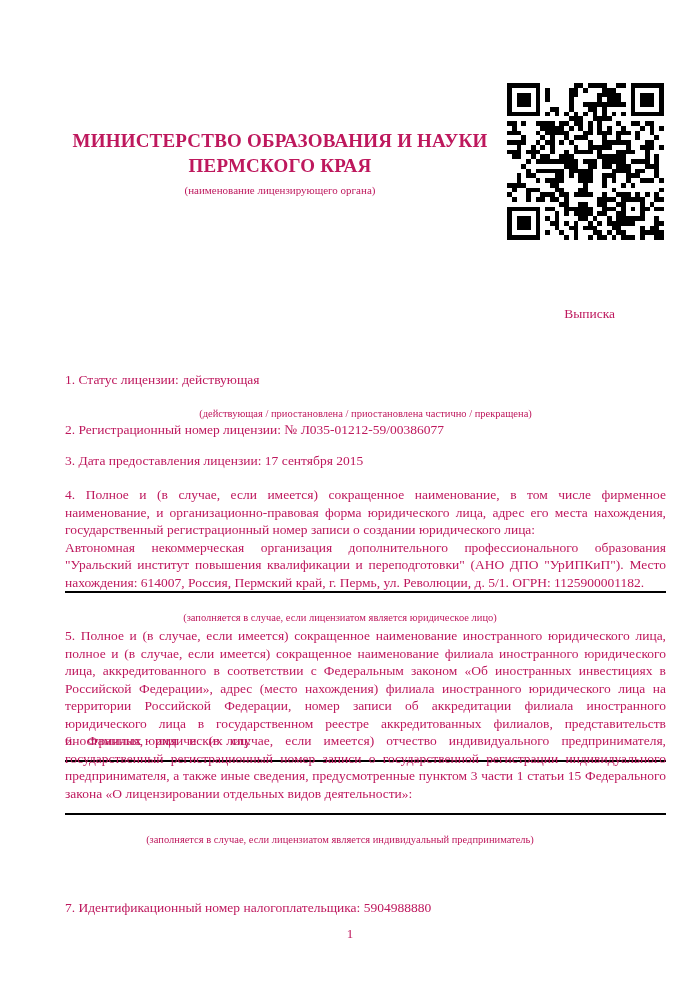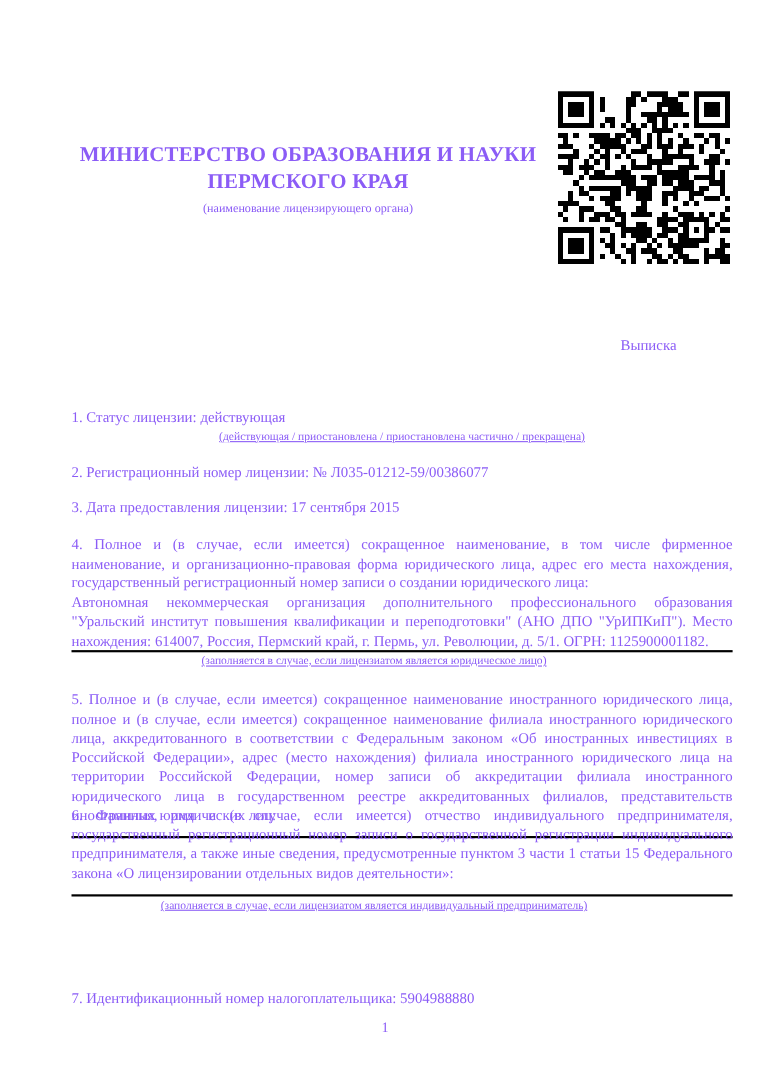--- a/index.html
+++ b/index.html
@@ -1,35 +1,35 @@
 <!DOCTYPE html>
 <html lang="ru"><head>
 <meta charset="utf-8">
 <style>
   html,body{margin:0;padding:0;background:#fff;}
   .page{
     position:relative;width:700px;height:990px;overflow:hidden;
-    background:#ffffff;color:#8b5cf6;
+    background:#ffffff;color:#be185d;
     font-family:"Liberation Serif","DejaVu Serif",serif;
   }
   
   .header-left{position:absolute;left:60px;top:128px;width:440px;text-align:center;}
   .ministry{font-weight:bold;font-size:19px;line-height:25px;letter-spacing:.2px;}
   .h-caption{font-size:11px;line-height:13px;margin-top:6px;}
   .qr{position:absolute;left:507px;top:83px;width:157px;height:157px;}
   
   .doc-title{position:absolute;left:65px;top:304px;width:550px;text-align:right;
              font-size:13.5px;line-height:20px;}
   
   .item{position:absolute;left:65px;width:601px;font-size:13.5px;line-height:17.5px;}
   .para{text-align:justify;font-family:Liberation Serif, serif;}
   .rule{border-top:2px solid #000;height:0;width:100%;}
   .rule-gap10{margin-top:10px;}
   .rule-gap11{margin-top:11px;}
-  .cap{font-size:10.5px;line-height:13px;text-align:center;margin-top:2px;text-decoration:underline;}
+  .cap{font-size:10.5px;line-height:13px;text-align:center;margin-top:18px;}
   .cap-narrow{width:550px;}
   .page-num{position:absolute;left:0;top:926px;width:700px;text-align:center;
             font-size:13px;}
 </style>
 </head>
 <body>
 
 <div class="page">
 
   <div class="header-left">

